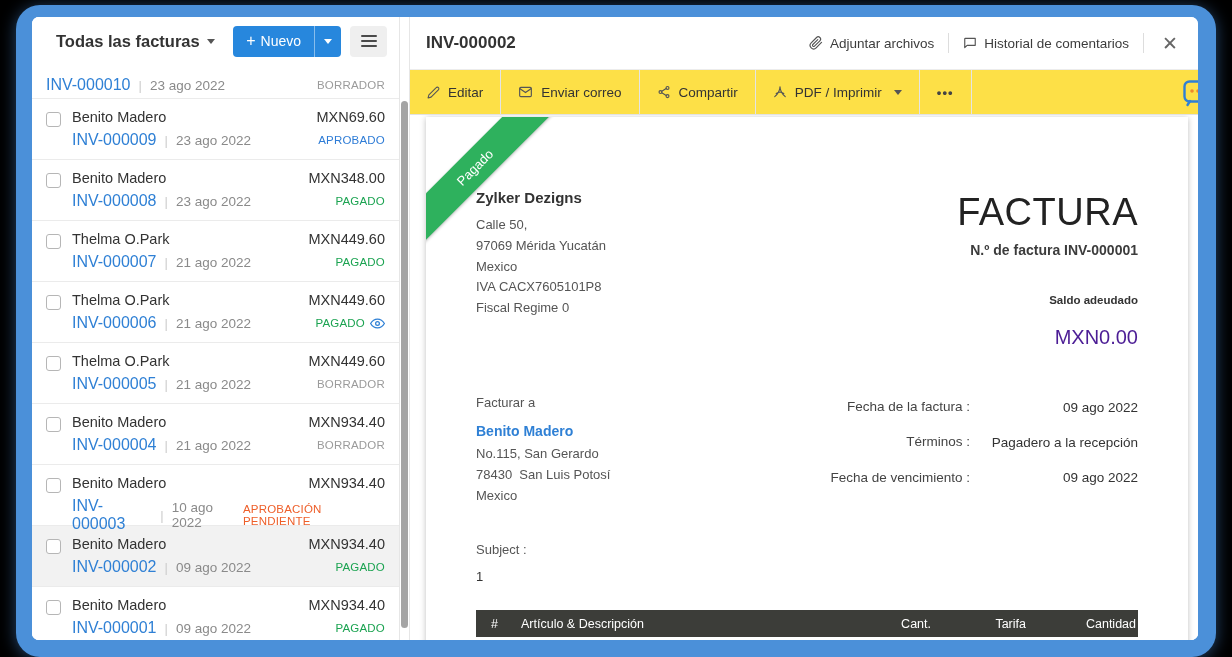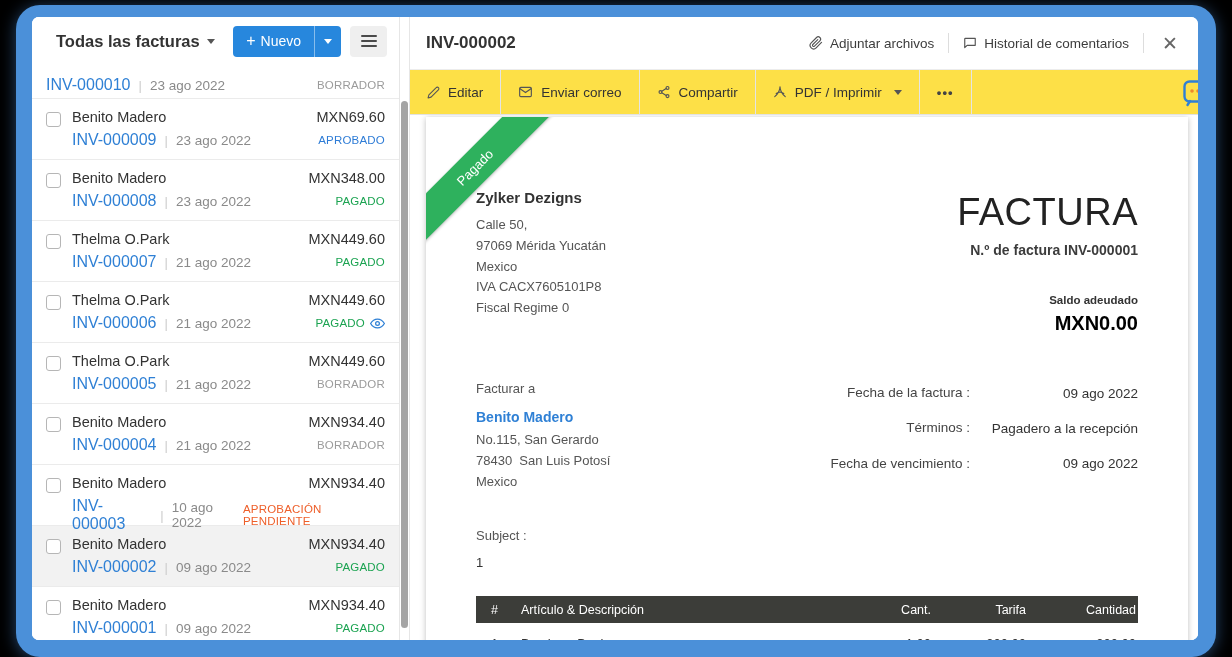--- a/index.html
+++ b/index.html
@@ -87,21 +87,21 @@
   .ribbon { position:absolute; top:34px; left:-46px; width:190px; transform:rotate(-45deg);
             background:#2eb15d; color:#fff; font-size:13px; text-align:center;
             padding:9px 0; box-shadow:0 1px 3px rgba(0,0,0,.25); }
   .doc-top { display:flex; justify-content:space-between; padding-top:72px; }
   .co-name { font-size:15px; font-weight:700; color:#333; margin-bottom:9px; }
   .co-line { font-size:13px; color:#555; line-height:1.6; }
   .doc-title-block { text-align:right; margin-top:2px; }
   .doc-title { font-size:38px; color:#222; letter-spacing:.5px; }
   .doc-number { font-size:14px; color:#3c3c3c; font-weight:700; margin-top:8px; }
   .balance-label { font-size:11.5px; font-weight:700; color:#333; margin-top:36px; }
-  .balance-value { font-size:20px; font-weight:700; color:#000000; margin-top:6px; }
+  .balance-value { font-size:20px; font-weight:400; color:#4c1d95; margin-top:20px; }
 
   .doc-mid { display:flex; justify-content:space-between; margin-top:46px;gap:8px; }
   .billto-label { font-size:13px; color:#555; }
   .billto-name { font-size:14px; font-weight:700; color:#2f80d5; margin-top:13px; cursor:pointer; }
   .billto-line { font-size:13px; color:#555; line-height:1.6; }
   .billto-addr { margin-top:5px; }
   .fields { width:330px; margin-top:2px; }
   .field-row { display:flex; align-items:center; justify-content:flex-end; margin-bottom:15px; }
   .f-label { width:152px; text-align:right; color:#444; font-size:13.5px; line-height:1.5; }
   .f-value { width:168px; text-align:right; color:#333; font-size:13.5px; }

